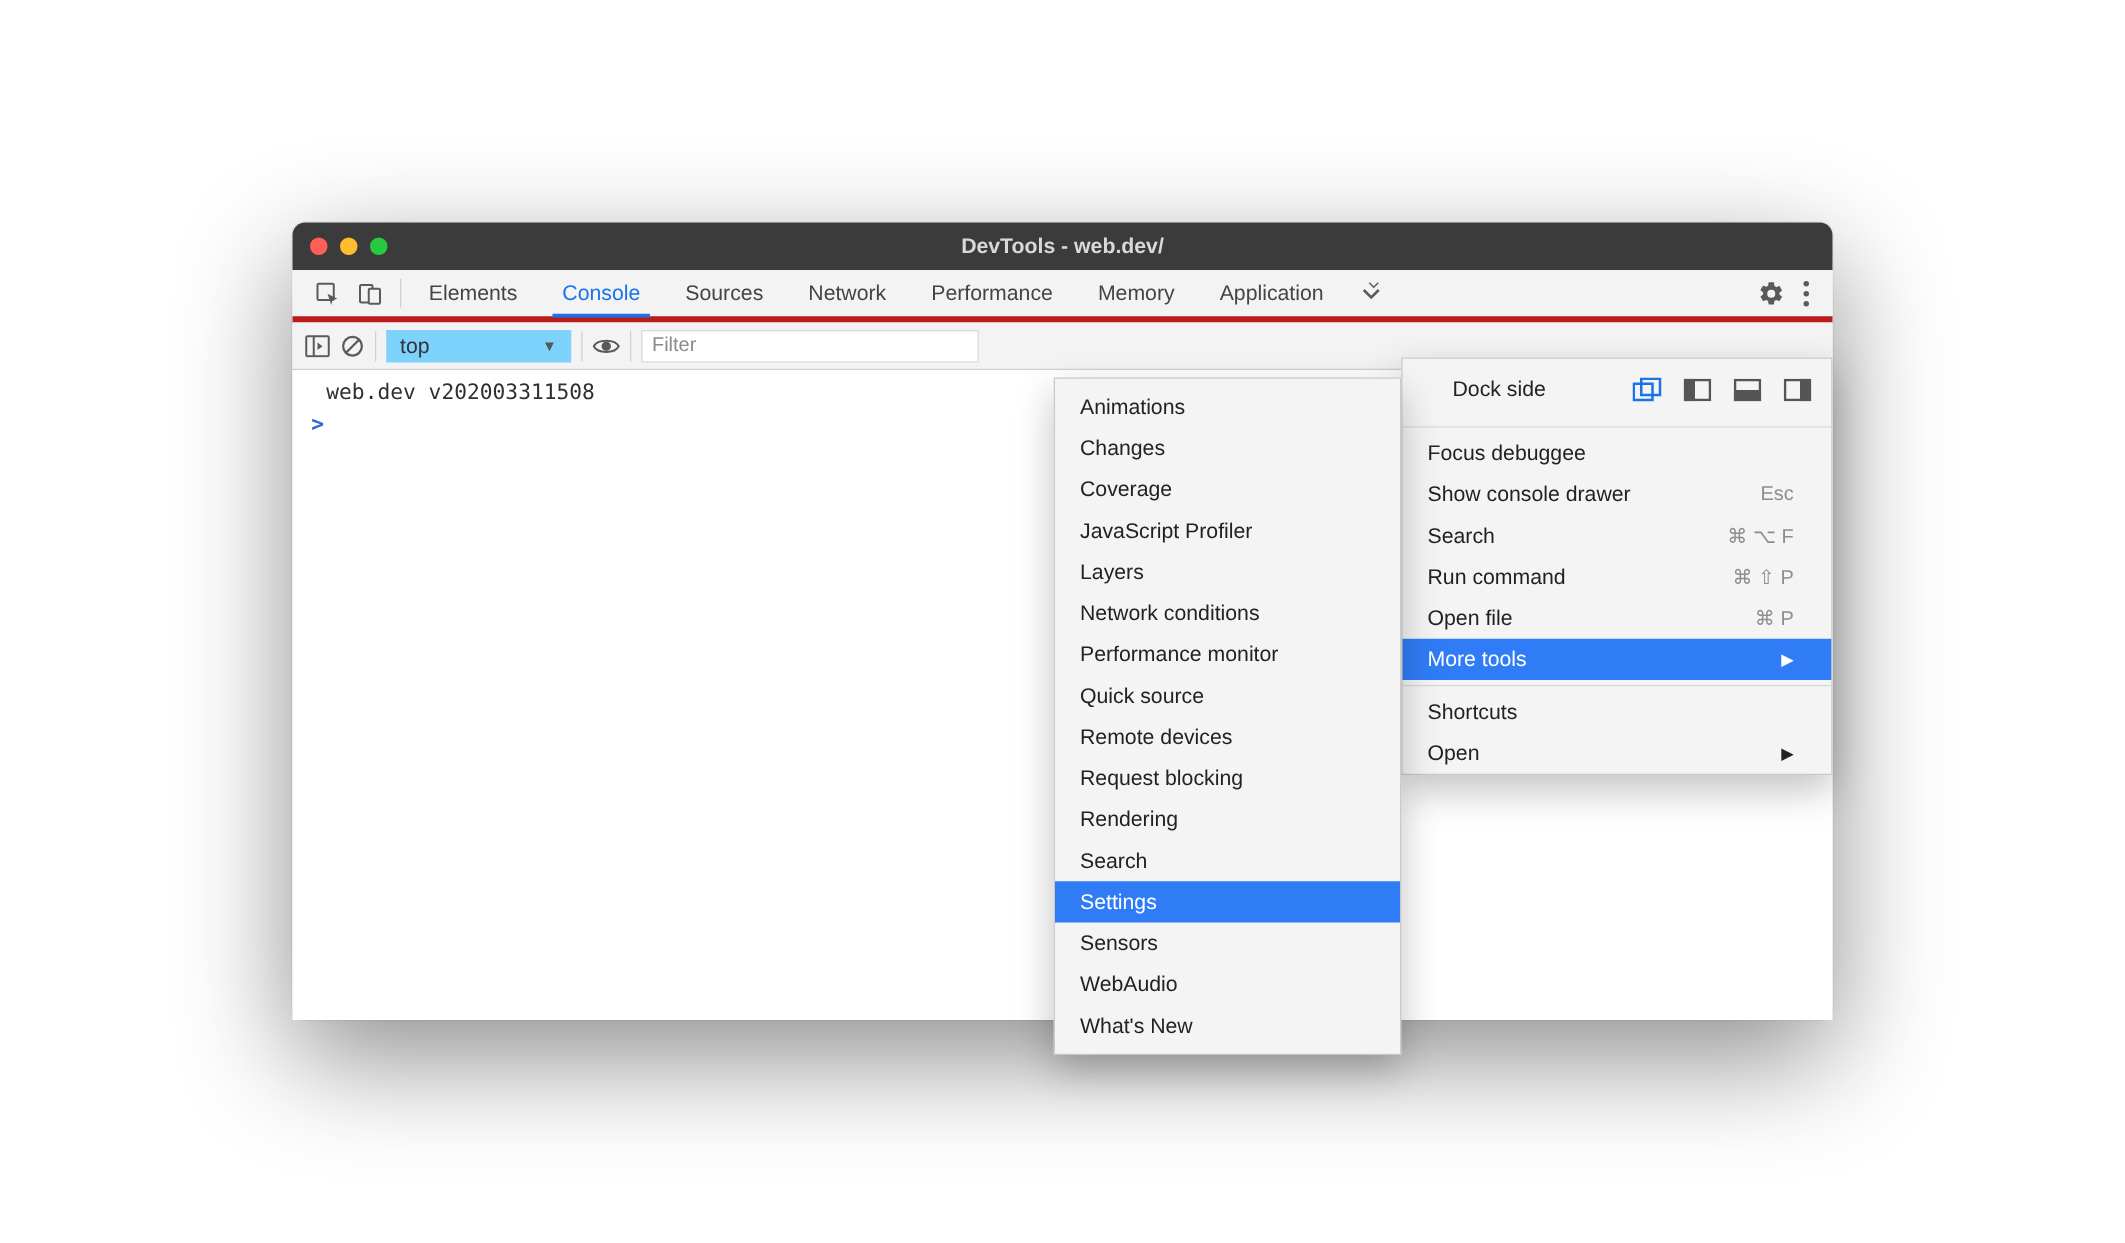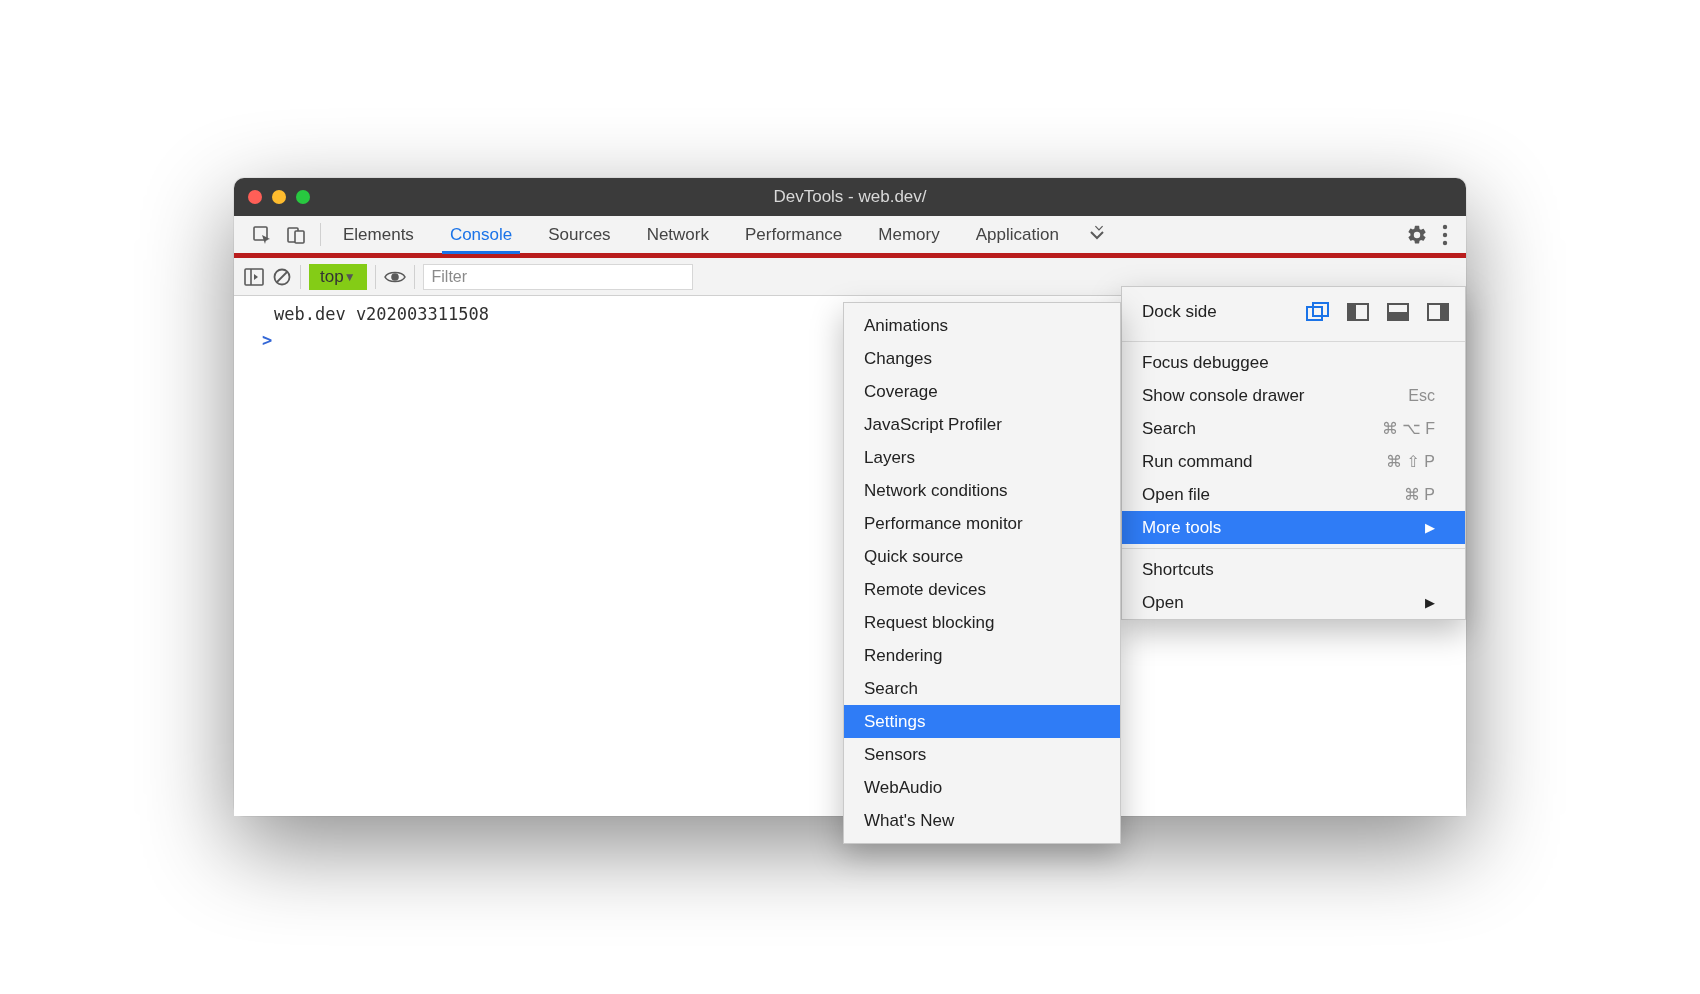--- a/index.html
+++ b/index.html
@@ -46,20 +46,21 @@
   .tl.red    { background: #ff5f57; }
   .tl.yellow { background: #febc2e; }
   .tl.green  { background: #28c840; }
   .title {
     position: absolute;
     left: 0; right: 0;
     text-align: center;
     color: #d9d9d9;
     font-size: 17px;
     pointer-events: none;
+    font-weight: bold;
   }
 
   
   .tabstrip {
     height: 42px;
     border-bottom: 5px solid #b91c1c;
     display: flex;
     align-items: stretch;
     background: #f3f3f3;
     padding: 0 8px;
@@ -110,25 +111,26 @@
     border-bottom: 1px solid #d0d0d0;
     background: #f3f3f3;
     display: flex;
     align-items: center;
     gap: 8px;
     padding: 0 10px;
   }
   .ctx-select {
     display: flex;
     align-items: center;
+    gap: 90px;
     padding: 2px 10px;
     font-size: 17px;
     color: #333;
     border: 1px solid transparent;
-    background: #84cc16;
+    background: #7dd3fc;
   }
   .ctx-select .caret {
     font-size: 12px;
     color: #555;
   }
   .vdiv {
     width: 1px;
     height: 24px;
     background: #d0d0d0;
   }
@@ -142,21 +144,21 @@
     color: #1d4ed8;
   }
   .filter-input::placeholder { color: #8a8a8a; }
 
   
   .console-body {
     height: 520px;
     background: #fff;
     font-family: Menlo, Consolas, monospace;
     font-size: 17px;
-    padding: 6px 16px;
+    padding: 6px 3px;
     position: relative;
   }
   .log-line {
     padding: 2px 24px;
     color: #303030;
     white-space: pre;
   }
   .prompt-line {
     padding: 4px 12px;
     color: #3367d6;
@@ -202,20 +204,21 @@
   .menu .menu-item.highlight .submenu-arrow { color: #fff; }
 
   
   .menu .dock-row {
     height: 50px;
     display: flex;
     align-items: center;
     padding: 0 14px 0 20px;
     gap: 31px;
     justify-content: space-between;
+    margin-left: 20px;
   }
   .dock-icons {
     display: flex;
     gap: 14px;
   }
   .dock-btn {
     width: 26px;
     height: 22px;
     display: inline-flex;
     align-items: center;

